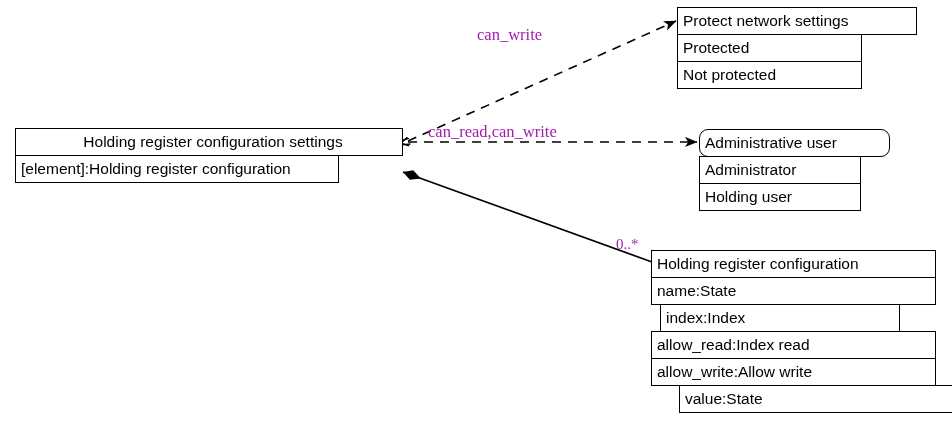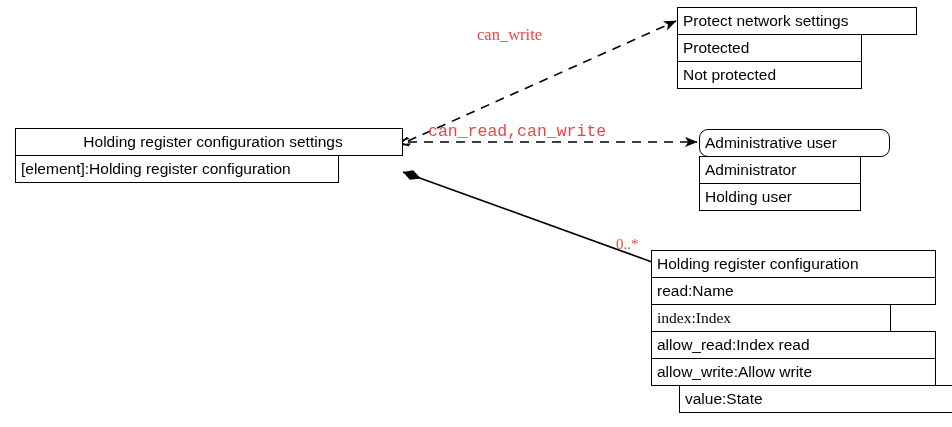--- a/index.html
+++ b/index.html
@@ -50,21 +50,21 @@
   }
   .uml-row.center {
     text-align: center;
     padding-left: 8px;
     padding-right: 0;
   }
   .edge-label {
     position: absolute;
     font-family: "Liberation Serif", serif;
     font-size: 16.5px;
-    color: #ef4444;
+    color: #a21caf;
     white-space: nowrap;
     background: transparent;
   }
   .edge-label.mult {
     font-size: 15px;
   }
 </style>
 </head>
 <body>
 
@@ -108,26 +108,26 @@
   </div>
 
   <div class="uml-class" style="left:699px; top:129px; width:191px; height:87px;">
     <div class="uml-row header" style="left:0px; top:0px; width:191px;border-radius:9px;">Administrative user</div>
     <div class="uml-row" style="left:0px; top:27px; width:162px;">Administrator</div>
     <div class="uml-row" style="left:0px; top:54px; width:162px;">Holding user</div>
   </div>
 
   <div class="uml-class" style="left:651px; top:250px; width:285px; height:168px;">
     <div class="uml-row header" style="left:0px; top:0px; width:285px;">Holding register configuration</div>
-    <div class="uml-row" style="left:0px; top:27px; width:285px;">read:Name</div>
-    <div class="uml-row" style="left:0px; top:54px; width:240px;font-family:Liberation Serif, serif;">index:Index</div>
+    <div class="uml-row" style="left:0px; top:27px; width:285px;">name:State</div>
+    <div class="uml-row" style="left:9px; top:54px; width:240px;">index:Index</div>
     <div class="uml-row" style="left:0px; top:81px; width:285px;">allow_read:Index read</div>
     <div class="uml-row" style="left:0px; top:108px; width:285px;">allow_write:Allow write</div>
     <div class="uml-row" style="left:0px; top:135px; width:285px;margin-left:28px;">value:State</div>
   </div>
 
   <div class="edge-label" style="left:477px; top:25px;">can_write</div>
 
-  <div class="edge-label" style="left:428px; top:122px;font-family:Liberation Mono, monospace;">can_read,can_write</div>
+  <div class="edge-label" style="left:428px; top:122px;">can_read,can_write</div>
 
   <div class="edge-label mult" style="left:616px; top:236px;">0..*</div>
 
 </div>
 
 </body></html>

